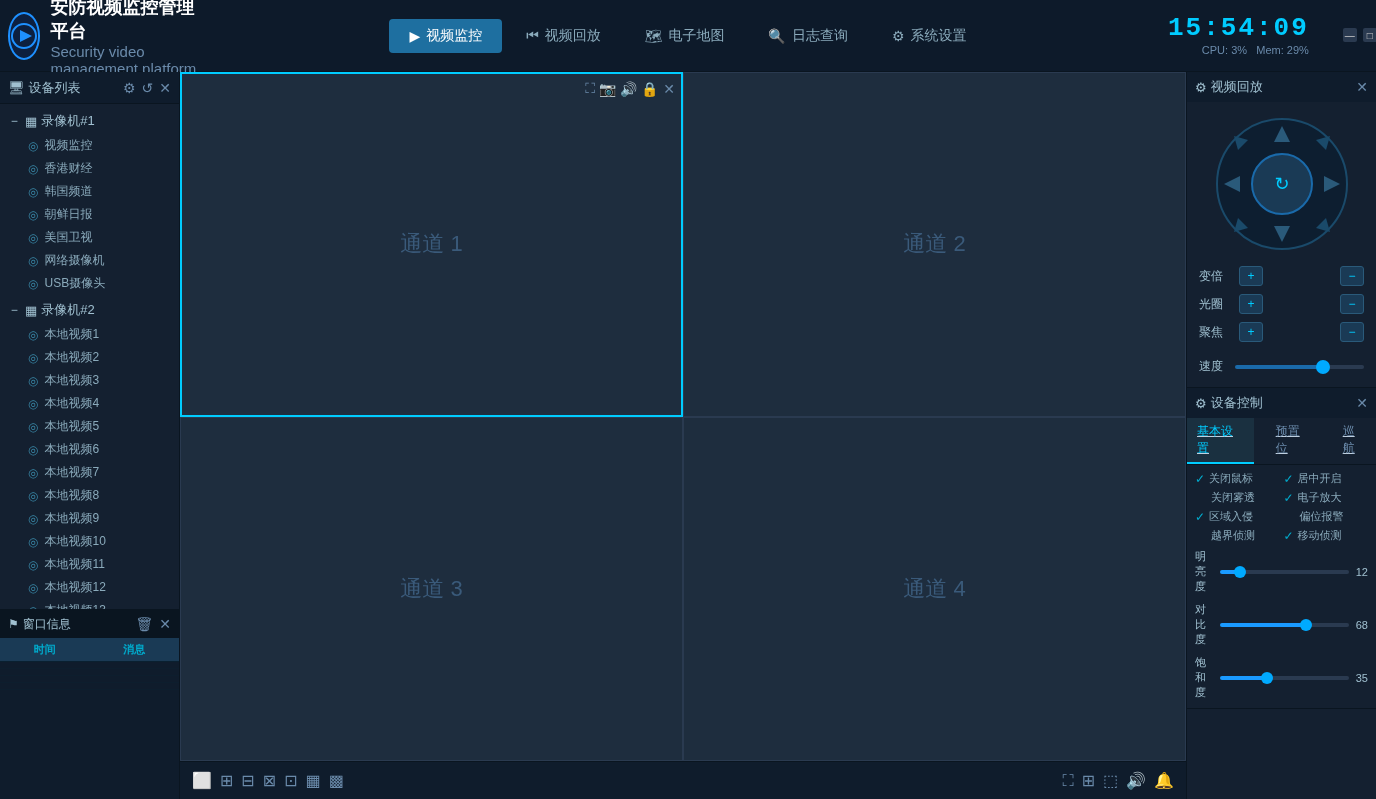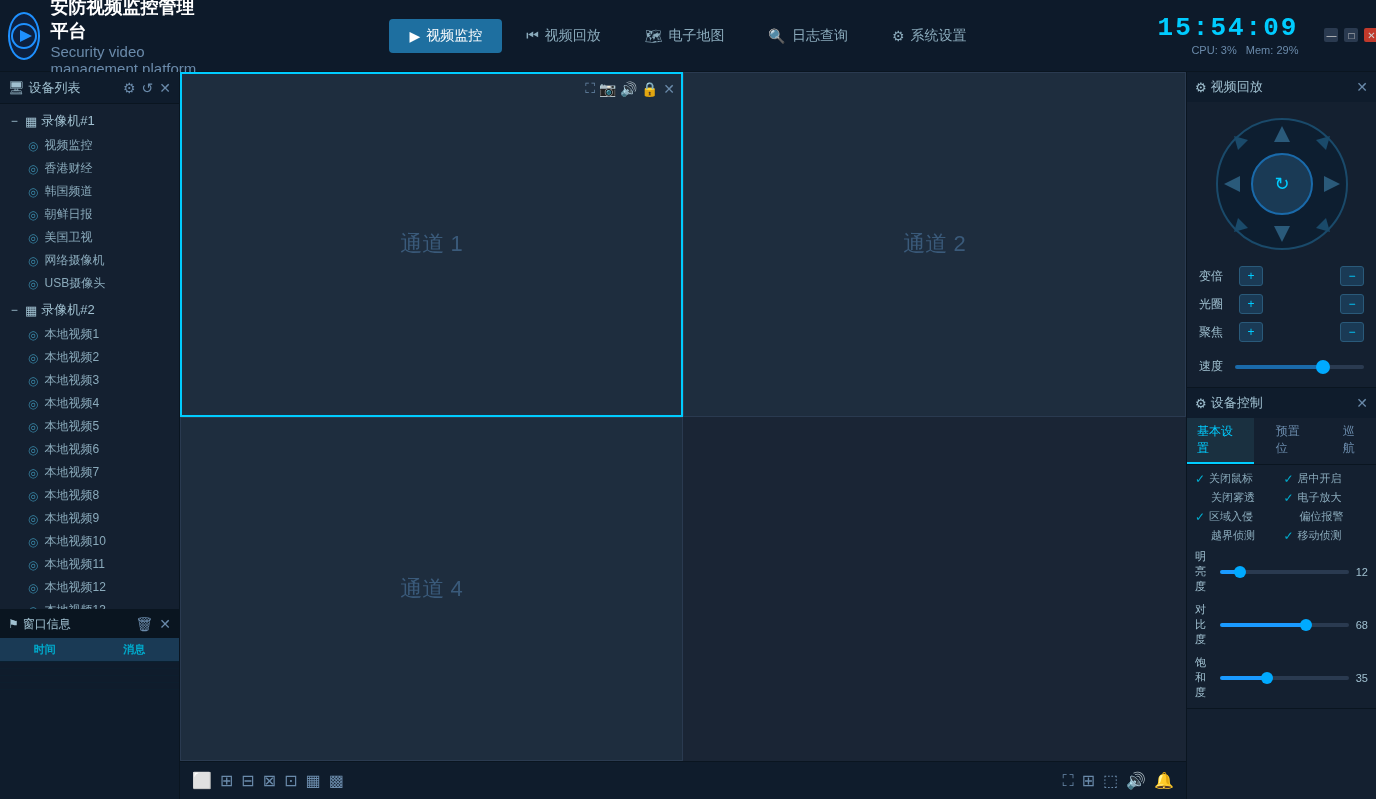--- a/index.html
+++ b/index.html
@@ -69,23 +69,23 @@
       background: transparent;
       border: none;
     }
     .nav-tab.active {
       background: #1e6fa0;
       color: #ffffff;
     }
     .header-right {
       display: flex;
       align-items: center;
-      gap: 16px;
+      gap: 24px;
       width: 200px;
-      justify-content: center;
+      justify-content: space-between;
     }
     .clock {
       font-size: 26px;
       color: #00ccff;
       font-weight: bold;
       letter-spacing: 2px;
       font-family: 'Courier New', monospace;
     }
     .sys-info {
       font-size: 11px;
@@ -425,20 +425,21 @@
       border-radius: 50%;
       background: #00aaff;
       cursor: pointer;
     }
 
     
     .device-tabs {
       display: flex;
       gap: 12px;
       border-bottom: 1px solid #0a1520;
+      text-decoration: underline;
     }
     .device-tab {
       padding: 5px 10px;
       font-size: 12px;
       cursor: pointer;
       color: #6a8aaa;
       border-bottom: 2px solid transparent;
     }
     .device-tab.active {
       color: #00ccff;
@@ -737,20 +738,23 @@
           <span class="cell-tool-btn">🔊</span>
           <span class="cell-tool-btn">🔒</span>
           <span class="cell-tool-btn">✕</span>
         </div>
       </div>
 
       <div class="video-cell">
         <span class="video-cell-label">通道 2</span>
       </div>
 
+      <div class="video-cell">
+        <span class="video-cell-label">通道 3</span>
+      </div>
 
       <div class="video-cell">
         <span class="video-cell-label">通道 4</span>
       </div>
     </div>
 
     <div class="video-toolbar">
       <span class="layout-btn active">⬜</span>
       <span class="layout-btn">⊞</span>
       <span class="layout-btn">⊟</span>

